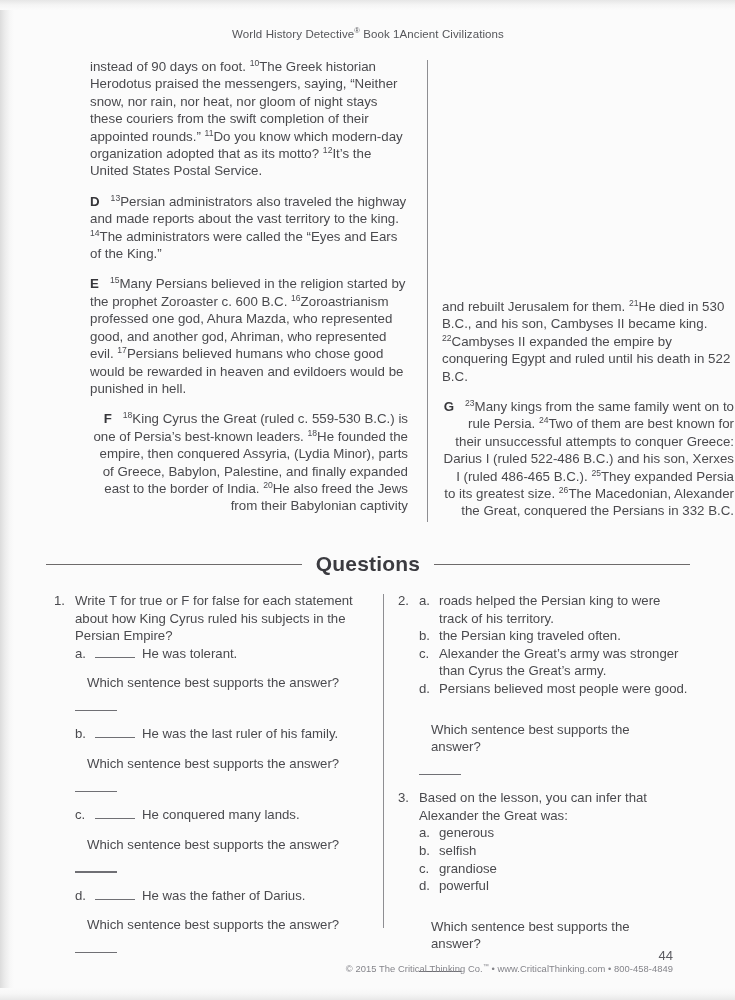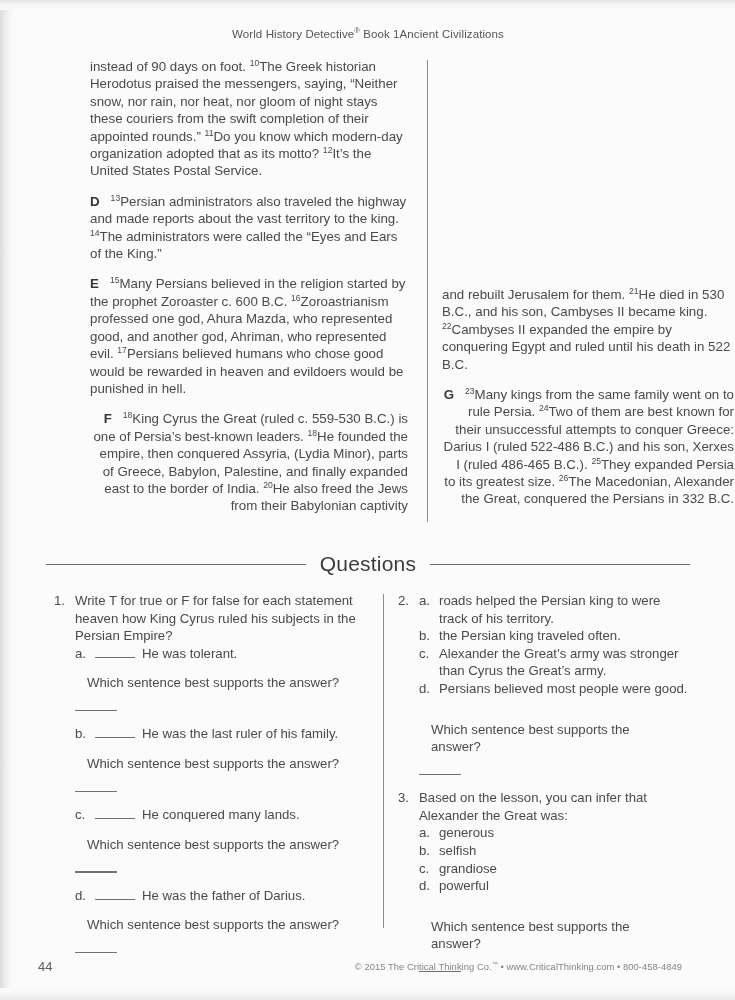--- a/index.html
+++ b/index.html
@@ -73,21 +73,21 @@
     height: 462px;
     background: #8e8e92;
   }
   .col-left {
     position: absolute;
     left: 0; top: 0;
     width: 318px;
   }
   .col-right {
     position: absolute;
-    left: 352px; top: 0;
+    left: 352px; top: 12px;
     width: 292px;
   }
   p.txt {
     margin: 0 0 13px 0;
     font-size: 13.3px;
     line-height: 17.4px;
     color: #4a4a4e;
     text-align: left;
   }
   p.txt:last-child { margin-bottom: 0; text-align: right; }
@@ -112,21 +112,21 @@
     align-items: center;
     gap: 14px;
   }
   .qhead-rule {
     flex: 1 1 auto;
     height: 1px;
     background: #6d6a6a;
   }
   .qhead-title {
     font-size: 21px;
-    font-weight: normal;
+    font-weight: bold;
     color: #3b3b40;
     letter-spacing: .2px;
     white-space: nowrap;
   }
 
   
   .q-area {
     position: absolute;
     top: 592px;
     left: 46px;
@@ -197,26 +197,27 @@
   .spacer-sm { height: 11px; }
   .followup { margin: 12px; }
 
   
   .subq { margin-bottom: 3px; }
 
   
   .footer {
     position: absolute;
     bottom: 26px;
-    left: 38px;
+    left: 29px;
     width: 644px;
     display: flex;
     justify-content: space-between;
-    align-items: center;
+    align-items: flex-end;
     color: #7b7b80;
+    flex-direction: column;
   }
   .footer .pageno {
     font-size: 13px;
     color: #5d5d62;
   }
   .footer .credit {
     font-size: 9.4px;
     color: #84848a;
     letter-spacing: .05px;
   }
@@ -261,21 +262,21 @@
     <div class="qhead-title">Questions</div>
     <div class="qhead-rule"></div>
   </div>
 
   <div class="q-area">
     <div class="q-rule"></div>
     <div class="q-col-left">
         <div class="qitem">
           <div class="qnum">1.</div>
           <div class="qbody">
-            <p class="qstem">Write T for true or F for false for each statement heaven how King Cyrus ruled his subjects in the Persian Empire?</p>
+            <p class="qstem">Write T for true or F for false for each statement about how King Cyrus ruled his subjects in the Persian Empire?</p>
             <div class="subq">
               <div class="choice">
                 <span class="choice-mark">a.</span>
                 <span class="choice-text"><span class="inline-blank"></span>He was tolerant.</span>
               </div>
               <p class="followup">Which sentence best supports the answer?</p>
               <span class="answer-blank"></span>
               <div class="spacer-sm"></div>
             </div>
             <div class="subq">

